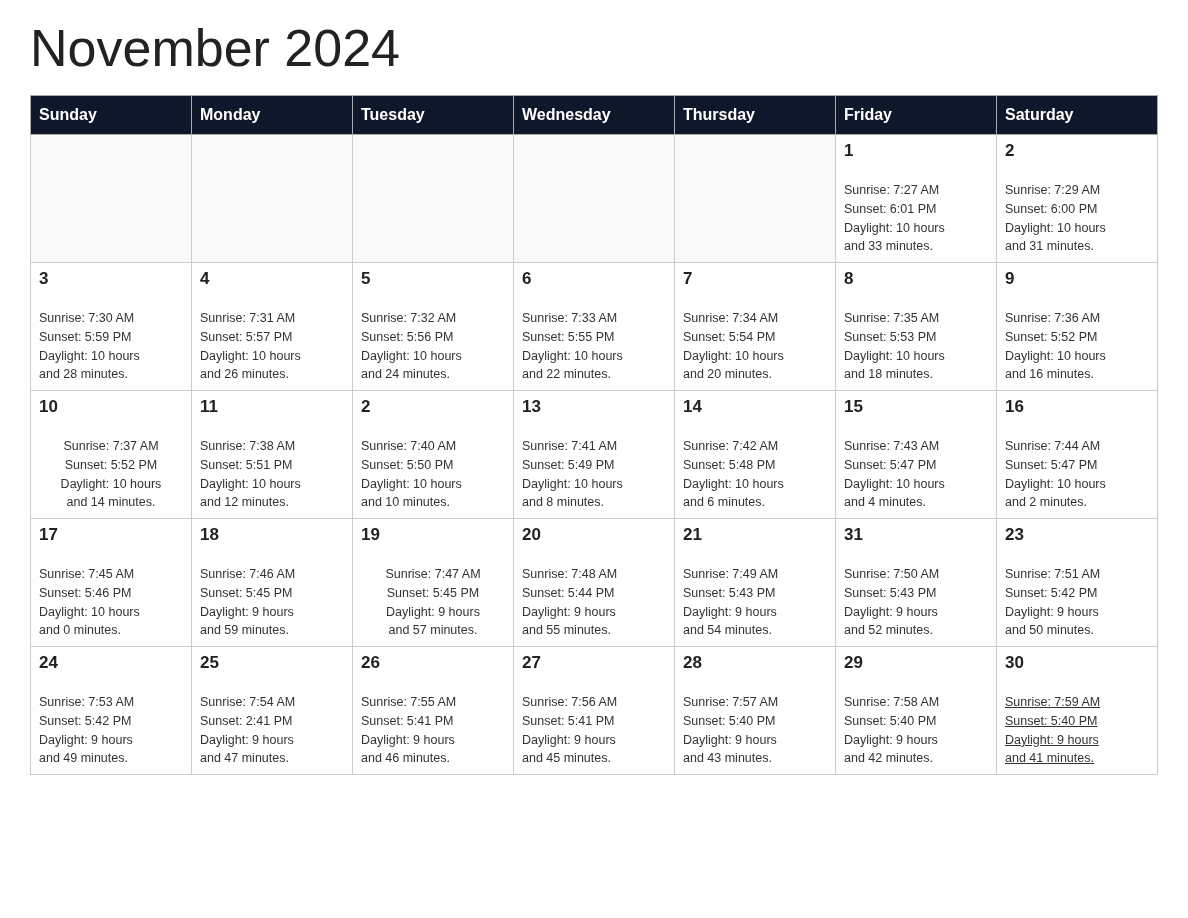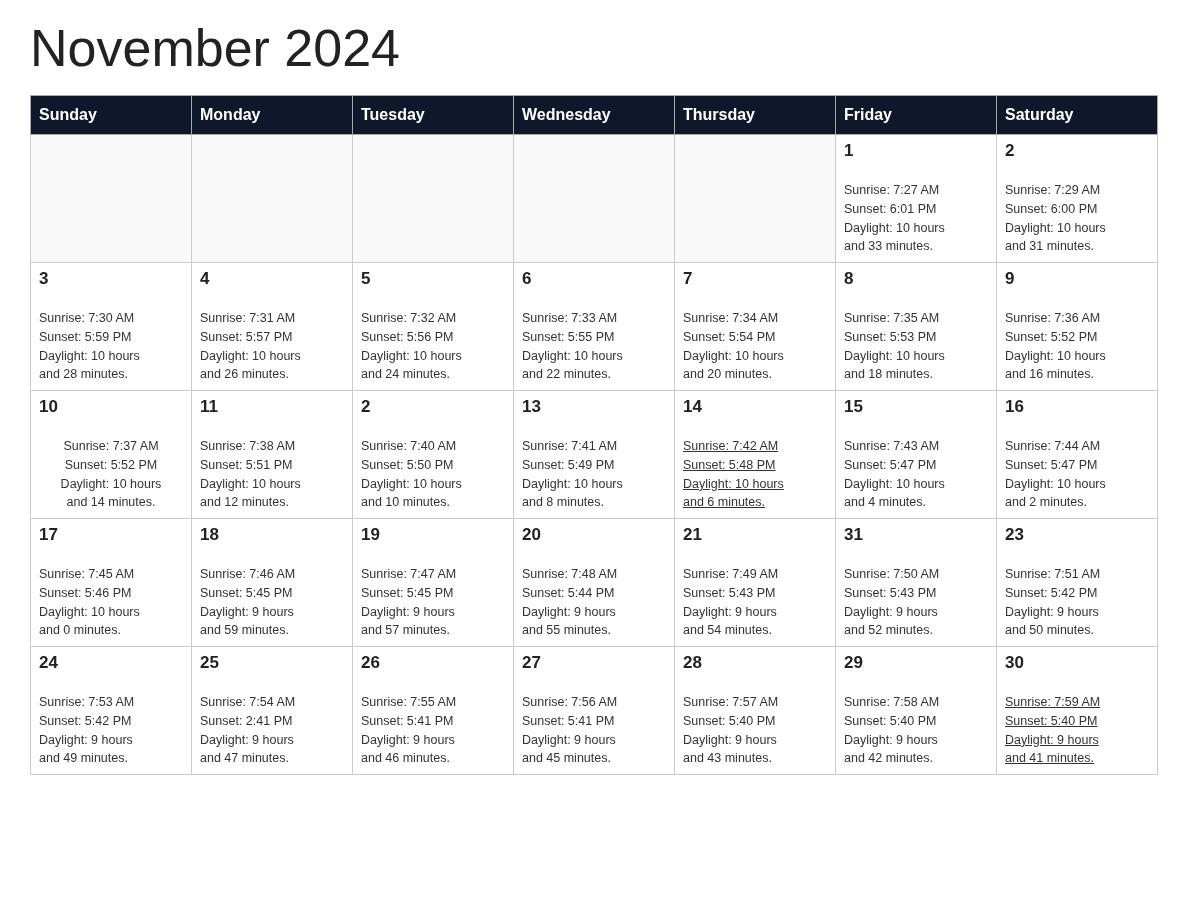--- a/index.html
+++ b/index.html
@@ -222,21 +222,21 @@
         </td>
         <td>
           <span class="day-number">13</span>
           <div class="day-info" style="white-space: pre-line;">Sunrise: 7:41 AM
 Sunset: 5:49 PM
 Daylight: 10 hours
 and 8 minutes.</div>
         </td>
         <td>
           <span class="day-number">14</span>
-          <div class="day-info" style="white-space: pre-line; text-decoration: underline;">Sunrise: 7:42 AM
+          <div class="day-info" style="white-space: pre-line;">Sunrise: 7:42 AM
 Sunset: 5:48 PM
 Daylight: 10 hours
 and 6 minutes.</div>
         </td>
         <td>
           <span class="day-number">15</span>
           <div class="day-info" style="white-space: pre-line;">Sunrise: 7:43 AM
 Sunset: 5:47 PM
 Daylight: 10 hours
 and 4 minutes.</div>
@@ -259,21 +259,21 @@
         </td>
         <td>
           <span class="day-number">18</span>
           <div class="day-info" style="white-space: pre-line;">Sunrise: 7:46 AM
 Sunset: 5:45 PM
 Daylight: 9 hours
 and 59 minutes.</div>
         </td>
         <td>
           <span class="day-number">19</span>
-          <div class="day-info" style="white-space: pre-line;">Sunrise: 7:47 AM
+          <div class="day-info" style="white-space: pre-line; text-align: center;">Sunrise: 7:47 AM
 Sunset: 5:45 PM
 Daylight: 9 hours
 and 57 minutes.</div>
         </td>
         <td>
           <span class="day-number">20</span>
           <div class="day-info" style="white-space: pre-line;">Sunrise: 7:48 AM
 Sunset: 5:44 PM
 Daylight: 9 hours
 and 55 minutes.</div>

